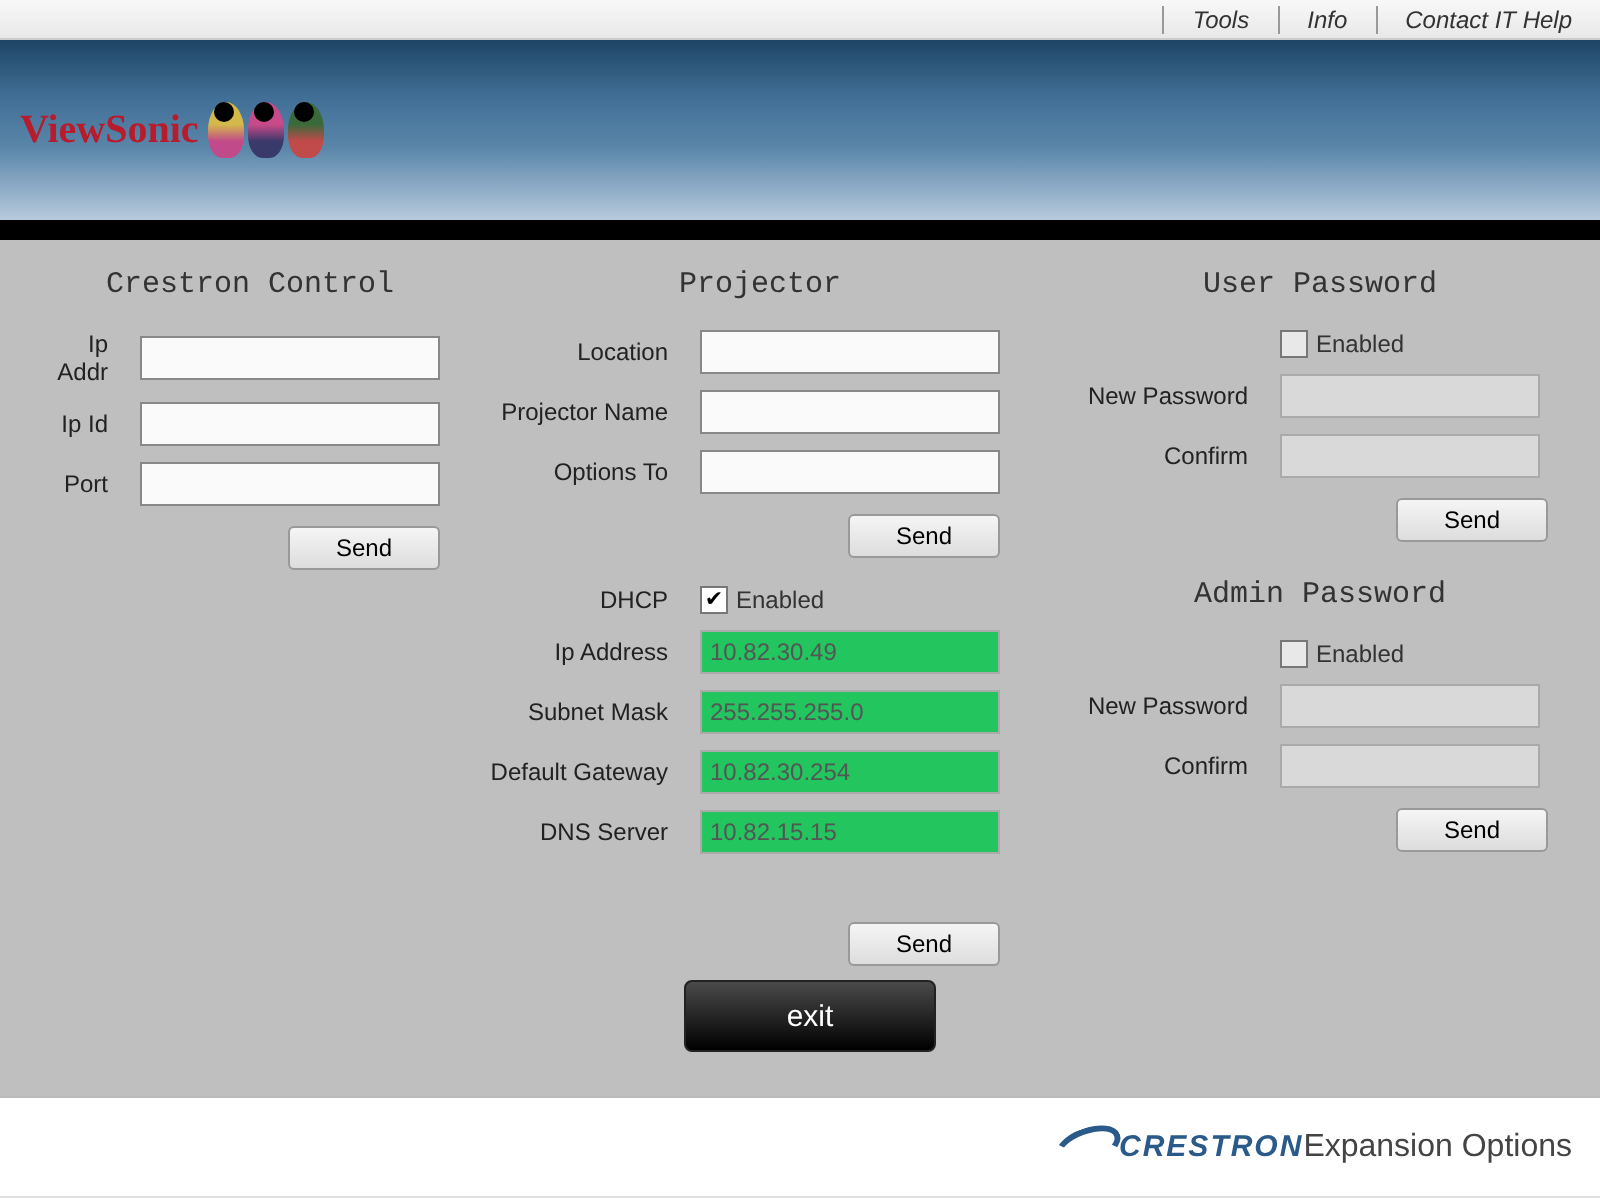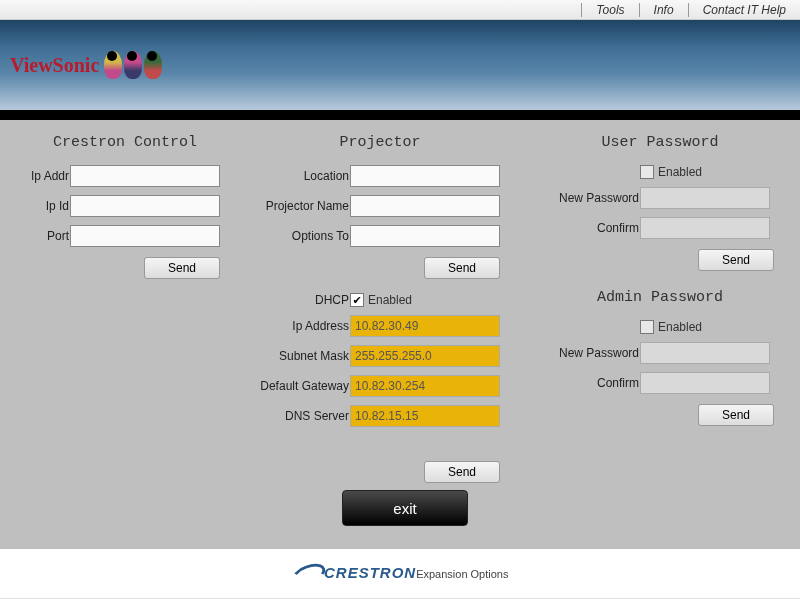--- a/index.html
+++ b/index.html
@@ -53,29 +53,29 @@
   }
   .columns { display:flex; gap:10px; }
   .col { display:flex; flex-direction:column; }
   .col1 { width:210px; }
   .col2 { width:280px; }
   .col3 { width:240px; margin-left:auto; }
   .section-title {
     font-size:15px; color:#333; text-align:center; margin:4px 0 10px;font-family:Liberation Mono, monospace;
   }
   .row { display:flex; align-items:center; margin:4px 0; }
-  .lbl { font-size:12px; color:#222; text-align:right; padding-right:1px; flex:0 0 auto; }
+  .lbl { font-size:12px; color:#222; text-align:right; padding-right:16px; flex:0 0 auto; }
   .col1 .lbl { width:50px; }
   .col2 .lbl { width:110px; }
   .col3 .lbl { width:100px; }
   input.txt {
     height:22px; border:1px solid #888; background:#fafafa;
     font-size:12px; padding:0 4px; width:150px;
   }
-  input.txt.readonly { background:#eab308; color:#555; border:1px solid #aaa; }
+  input.txt.readonly { background:#22c55e; color:#555; border:1px solid #aaa; }
   .col3 input.txt { background:#d9d9d9; border:1px solid #aaa; width:130px;}
   .send-btn {
     width:76px; height:22px; font-size:12px;
     background:linear-gradient(#f5f5f5,#ddd);
     border:1px solid #999; border-radius:3px; cursor:pointer;
   }
   .send-row { display:flex; justify-content:flex-end; margin:6px 0 10px; }
   .col1 .send-row { padding-right:10px; }
   .col2 .send-row { padding-right:20px; }
   .col3 .send-row { padding-right:6px; }
@@ -85,28 +85,28 @@
   .chk-label{ font-size:12px; color:#333; }
   .exit-btn {
     position:absolute; left:342px; bottom:22px;
     width:126px; height:36px;
     background:linear-gradient(#4a4a4a,#000);
     color:#fff; font-size:15px; border:1px solid #222;
     border-radius:4px; cursor:pointer;
   }
   .footer {
     height:50px; background:#fff; border-top:1px solid #bbb;
-    display:flex; align-items:center; padding:0 14px; justify-content:center;
+    display:flex; align-items:center; padding:0 14px; justify-content:flex-end;
   }
   .footer .crestron {
     font-family: Arial, sans-serif; font-style:italic; font-weight:bold;
     color:#2a5a8a; font-size:15px; letter-spacing:1px; position:relative;
   }
   .swoosh{display:inline-block;width:34px;height:18px;border:3px solid #2a5a8a;border-radius:50%;border-left-color:transparent;border-bottom-color:transparent;transform:rotate(-20deg);vertical-align:middle;margin-right:-6px;}
-  .footer .exp { font-size:11px; color:#444; cursor:pointer;}
+  .footer .exp { font-size:16px; color:#444; cursor:pointer;}
 </style>
 </head>
 <body>
 
 <div class="topnav">
   <span class="sep"></span>
   <span>Tools</span>
   <span class="sep"></span>
   <span>Info</span>
   <span class="sep"></span>

